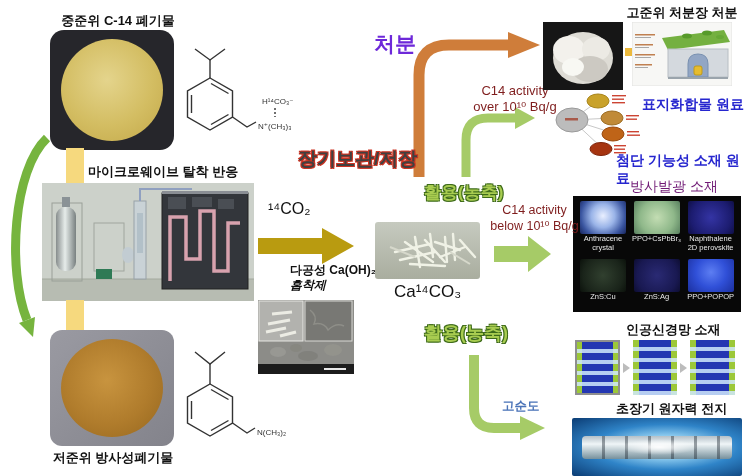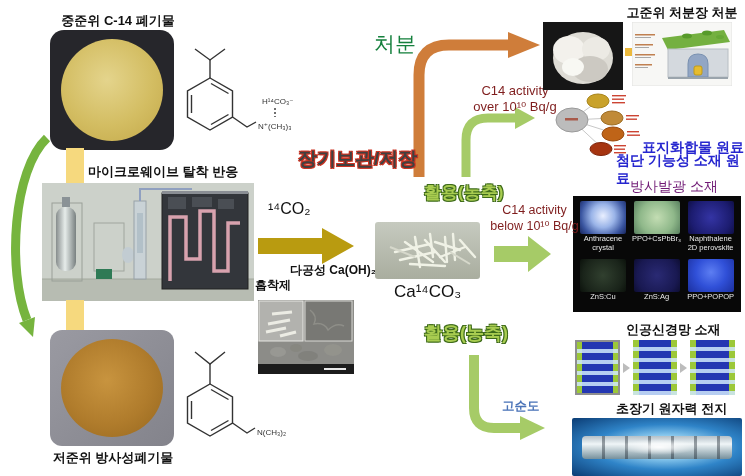--- a/index.html
+++ b/index.html
@@ -8,21 +8,21 @@
   .abs{position:absolute;}
   .klabel{color:#111;font-weight:bold;}
   .photo1{background:#26262b;border-radius:14px;}
   .photo1 .grain{position:absolute;inset:9px 11px;border-radius:50%;
     background:radial-gradient(circle at 45% 40%, #e4d48c 0%, #d3bd62 55%, #c2a748 100%);}
   .photo2{background:linear-gradient(135deg,#9a9aa2,#83838b);border-radius:12px;}
   .photo2 .grain{position:absolute;inset:9px 11px;border-radius:50%;
     background:radial-gradient(circle at 45% 42%, #c8943f 0%, #b07c2c 55%, #95661e 100%);}
   .ybar{background:#f6d97e;}
   .caphoto{background:linear-gradient(180deg,#c6cabf,#a9ad9f);border-radius:3px;}
-  .orange-word{color:#15803d;font-weight:normal;}
+  .orange-word{color:#6d28d9;font-weight:bold;}
   .longterm{color:#404040;font-weight:bold;
     text-shadow:-1px -1px 0 #cc3322,1px -1px 0 #cc3322,-1px 1px 0 #cc3322,1px 1px 0 #cc3322;}
   .usegreen{color:#a8cc50;font-weight:bold;
     text-shadow:-1px -1px 0 #3e6b1a,1px -1px 0 #3e6b1a,-1px 1px 0 #3e6b1a,1px 1px 0 #3e6b1a;}
   .bluetext{color:#7f1d1d;text-align:center;line-height:1.25;}
   .blueheading{color:#2626cf;font-weight:bold;}
   .lumi{background:#080808;display:grid;grid-template-columns:1fr 1fr 1fr;
     column-gap:6px;row-gap:2px;padding:5px 7px;box-sizing:border-box;}
   .lumi-cell{display:flex;flex-direction:column;align-items:center;}
   .lumi-tile{width:46px;height:33px;border-radius:2px;}
@@ -132,21 +132,21 @@
       <polyline points="49.5,85 64,95 72,90"></polyline>
     </g>
     <text x="74" y="97" font-size="8" fill="#333">N(CH₃)₂</text>
   </svg>
 
   <div class="abs" style="left:268px;top:200px;font-size:16px;color:#111;">¹⁴CO₂</div>
   <svg class="abs" style="left:258px;top:226px;" width="100" height="40" viewBox="0 0 100 40">
     <polygon points="0,12 64,12 64,2 96,20 64,38 64,28 0,28" fill="#b99b10"></polygon>
   </svg>
   <div class="abs klabel" style="left:255px;top:262px;width:106px;font-size:12px;text-align:center;padding-left:25px;">다공성 Ca(OH)₂</div>
-  <div class="abs klabel" style="left:255px;top:277px;width:106px;font-size:12px;text-align:left;">흡착제</div>
+  <div class="abs klabel" style="left:255px;top:277px;width:106px;font-size:12px;text-align:center;font-style:italic;">흡착제</div>
 
   <svg class="abs" style="left:258px;top:300px;" width="96" height="74" viewBox="0 0 96 74">
     <rect width="96" height="74" fill="#8c8c88"></rect>
     <ellipse cx="20" cy="52" rx="8" ry="5" fill="#9c9c98" opacity="0.7"></ellipse>
     <ellipse cx="50" cy="56" rx="10" ry="5" fill="#7c7c78" opacity="0.7"></ellipse>
     <ellipse cx="75" cy="50" rx="9" ry="6" fill="#96968f" opacity="0.7"></ellipse>
     <ellipse cx="38" cy="48" rx="6" ry="4" fill="#84847e" opacity="0.7"></ellipse>
     <rect x="1" y="1" width="44" height="40" fill="#b2b2ae" stroke="#e6e6e2"></rect>
     <g stroke="#ecece4" stroke-width="3">
       <line x1="8" y1="32" x2="28" y2="28"></line>
@@ -261,21 +261,21 @@
     <polygon points="30,16 92,8 98,20 36,28" fill="#74b040"></polygon>
     <ellipse cx="55" cy="14" rx="5" ry="2.5" fill="#579a2a"></ellipse>
     <ellipse cx="75" cy="11" rx="5" ry="2.5" fill="#579a2a"></ellipse>
     <ellipse cx="88" cy="15" rx="4" ry="2" fill="#67a836"></ellipse>
     <rect x="36" y="27" width="60" height="28" fill="#d4d9de" stroke="#b8bec4"></rect>
     <path d="M 56 55 L 56 42 Q 56 32 66 32 Q 76 32 76 42 L 76 55 Z" fill="#92a6c4" stroke="#7890b0"></path>
     <rect x="62" y="44" width="8" height="9" rx="2" fill="#e6bc2e" stroke="#c09a1a"></rect>
     <rect x="36" y="55" width="60" height="2" fill="#9aa4ac"></rect>
   </svg>
 
-  <div class="abs blueheading" style="left:642px;top:96px;font-size:14px;margin-top:43px;">표지화합물 원료</div>
+  <div class="abs blueheading" style="left:642px;top:96px;font-size:14px;">표지화합물 원료</div>
 
   <div class="abs blueheading" style="left:616px;top:152px;font-size:14px;">첨단 기능성 소재 원료</div>
   <div class="abs" style="left:630px;top:178px;font-size:14px;color:#701a75;">방사발광 소재</div>
 
   <div class="abs lumi" style="left:573px;top:196px;width:168px;height:116px;">
     <div class="lumi-cell">
       <div class="lumi-tile t1"></div>
       <div class="lumi-label">Anthracene crystal</div>
     </div>
     <div class="lumi-cell">

